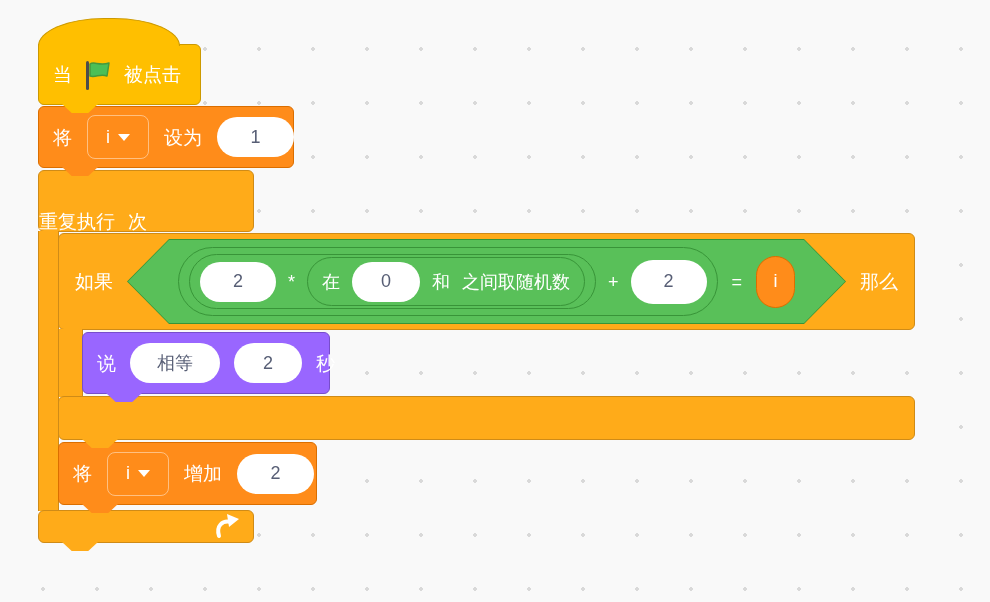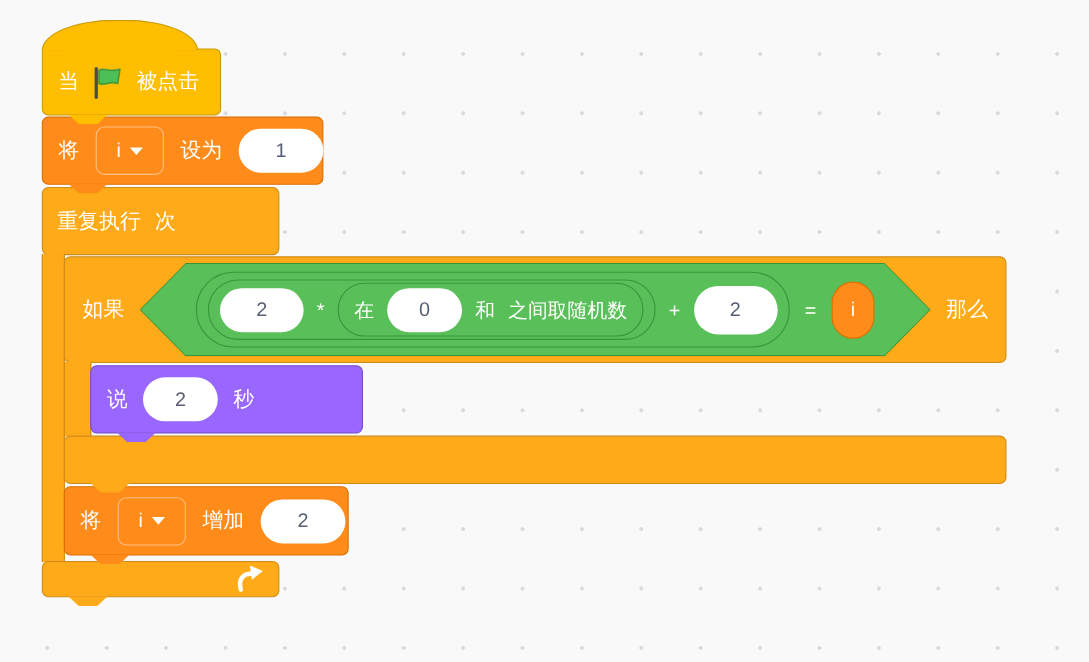--- a/index.html
+++ b/index.html
@@ -104,21 +104,21 @@
     <span class="blk-label">将</span>
     <span class="dropdown">
       <span>i</span>
       <span class="caret"></span>
     </span>
     <span class="blk-label">设为</span>
     <span class="num-oval" style="min-width:53px;">1</span>
   </div>
   <div class="bump bump-data" style="left:62px;top:167px;"></div>
 
-  <div class="abs row c-control stack" style="left:38px;top:170px;width:216px;height:62px;gap:13px;padding:0 13px;">
+  <div class="abs row c-control stack" style="left:38px;top:170px;width:216px;height:62px;gap:13px;padding:0 0;align-items:flex-end;">
     <span class="blk-label">重复执行</span>
     <span class="blk-label">次</span>
   </div>
 
   <div class="abs" style="left:38px;top:231px;width:21px;height:280px;background:#FFAB19;border-left:1px solid #CF8B17;border-right:1px solid #CF8B17;"></div>
 
   <div class="abs row c-control stack" style="left:58px;top:233px;width:857px;height:97px;gap:14px;padding:0 16px;">
     <span class="blk-label">如果</span>
 
     <div class="hex-outer">
@@ -145,20 +145,21 @@
       </div>
     </div>
 
     <span class="blk-label">那么</span>
   </div>
 
   <div class="abs" style="left:58px;top:329px;width:25px;height:68px;background:#FFAB19;border-left:1px solid #CF8B17;border-right:1px solid #CF8B17;"></div>
 
   <div class="abs row c-looks stack" style="left:82px;top:332px;width:248px;height:62px;gap:14px;padding:0 14px;">
     <span class="blk-label">说</span>
+    <span class="num-oval" style="min-width:66px;">相等</span>
     <span class="num-oval">2</span>
     <span class="blk-label">秒</span>
   </div>
   <div class="bump bump-looks" style="left:106px;top:393px;"></div>
 
   <div class="abs c-control stack" style="left:58px;top:396px;width:857px;height:44px;"></div>
   <div class="bump bump-control" style="left:82px;top:439px;"></div>
 
   <div class="abs row c-data stack" style="left:58px;top:442px;width:259px;height:63px;gap:15px;padding:0 14px;">
     <span class="blk-label">将</span>

